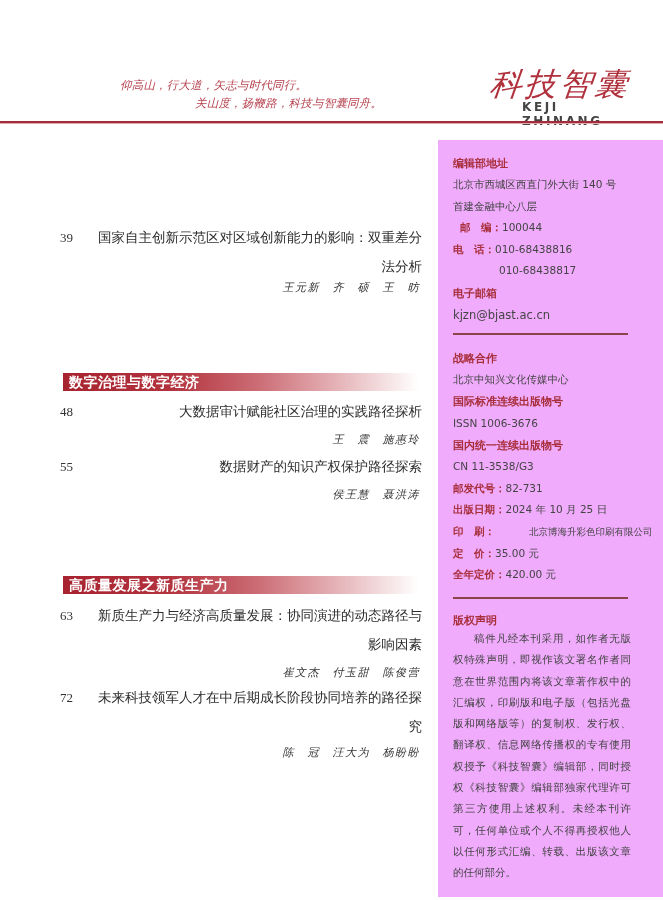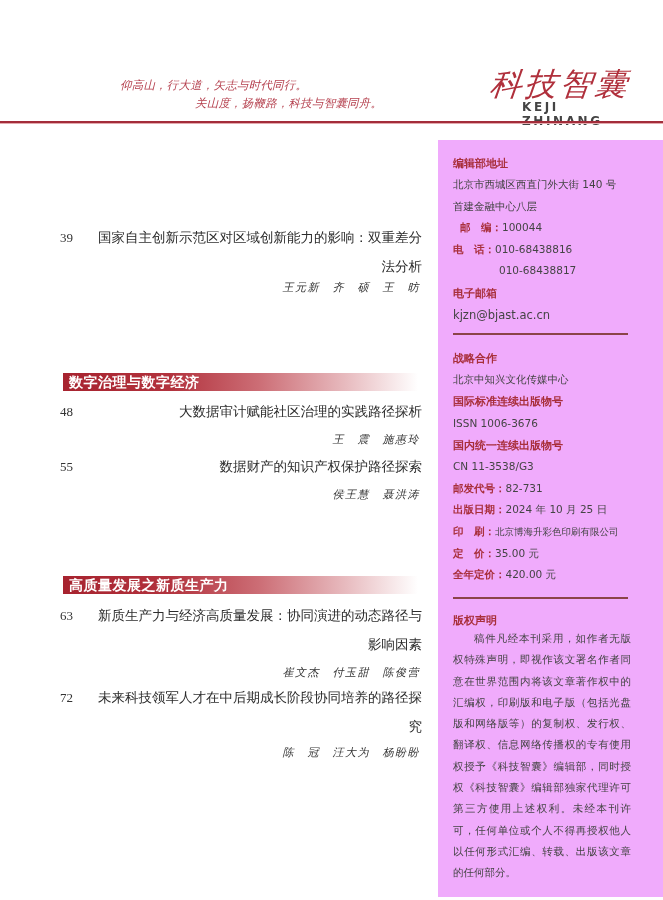--- a/index.html
+++ b/index.html
@@ -105,21 +105,21 @@
   <div class="sb-item" style="top:277px;">ISSN 1006-3676</div>
   <div class="sb-head" style="top:298px;">国内统一连续出版物号</div>
   <div class="sb-item" style="top:320px;">CN 11-3538/G3</div>
   <div class="sb-item" style="top:342px;">
     <span class="sb-label">邮发代号：</span><span>82-731</span>
   </div>
   <div class="sb-item" style="top:363px;">
     <span class="sb-label">出版日期：</span><span>2024 年 10 月 25 日</span>
   </div>
   <div class="sb-item" style="top:385px;">
-    <span class="sb-label">印　刷：</span><span style="font-size:9.5px;">北京博海升彩色印刷有限公司</span>
+    <span class="sb-label">印　刷：</span><span style="font-size:9.5px;margin-left:34px;">北京博海升彩色印刷有限公司</span>
   </div>
   <div class="sb-item" style="top:407px;">
     <span class="sb-label">定　价：</span><span>35.00 元</span>
   </div>
   <div class="sb-item" style="top:428px;">
     <span class="sb-label">全年定价：</span><span>420.00 元</span>
   </div>
 
   <div class="sb-rule" style="top:457px;"></div>
 

